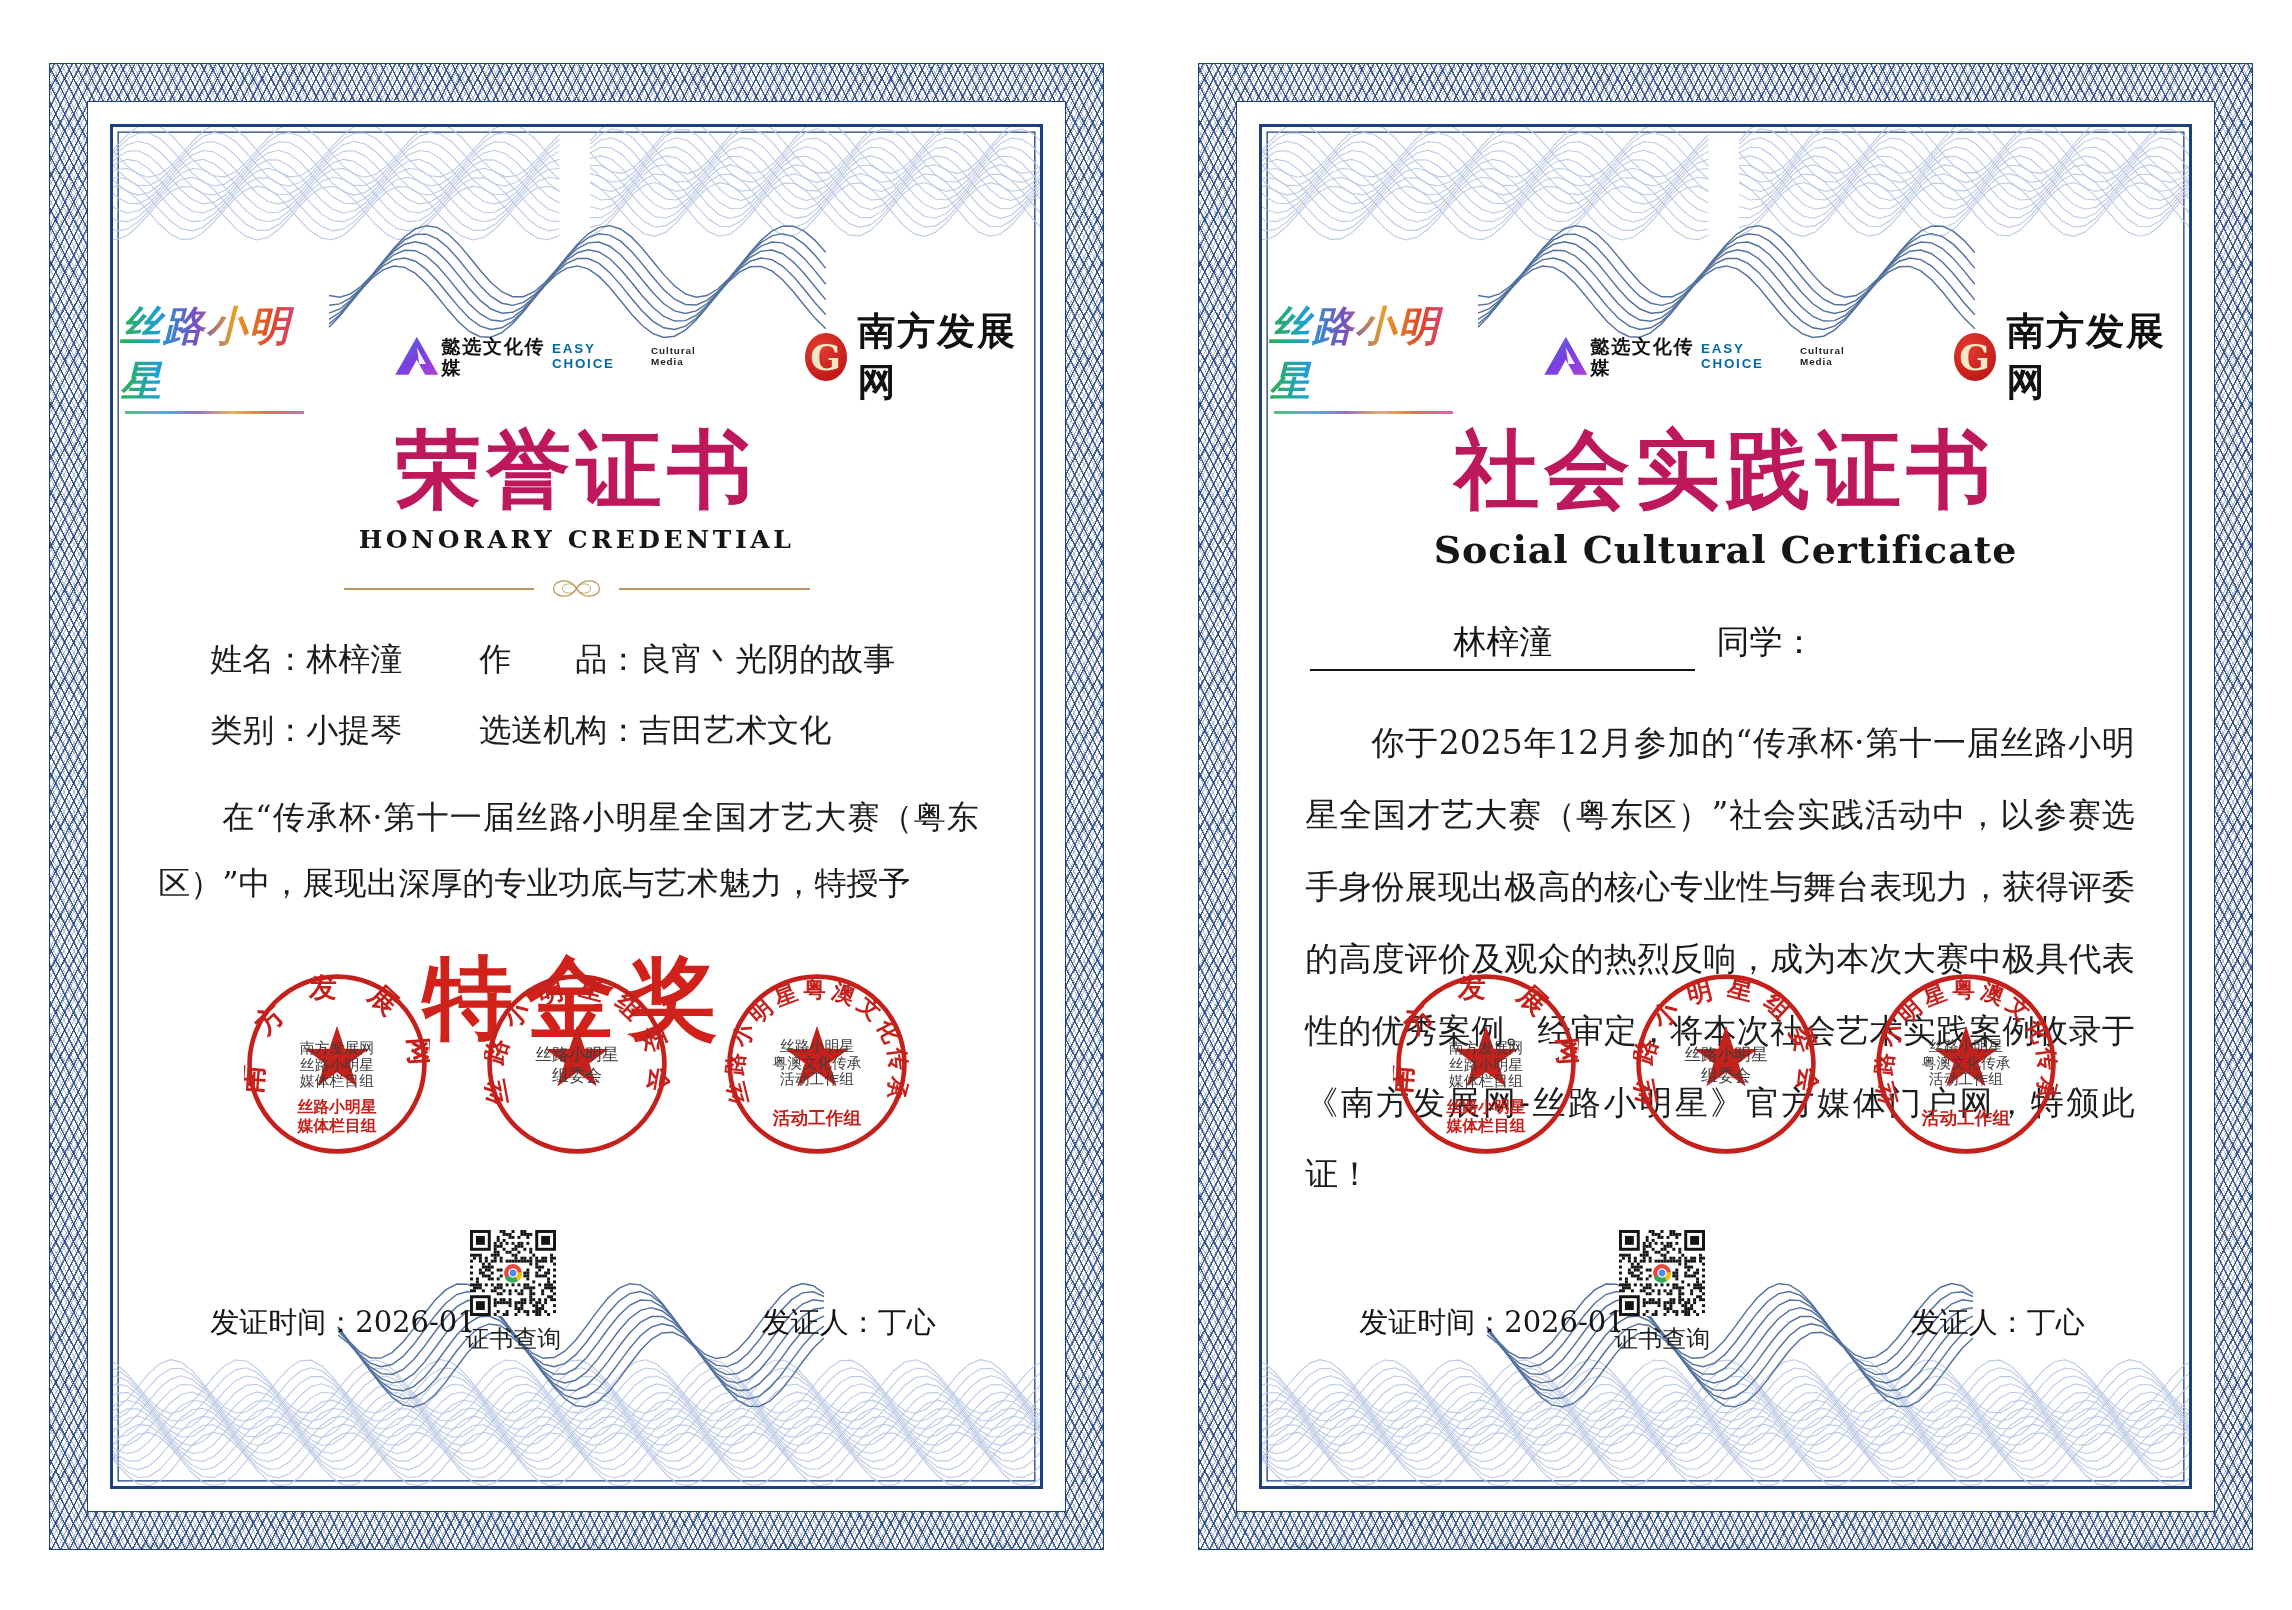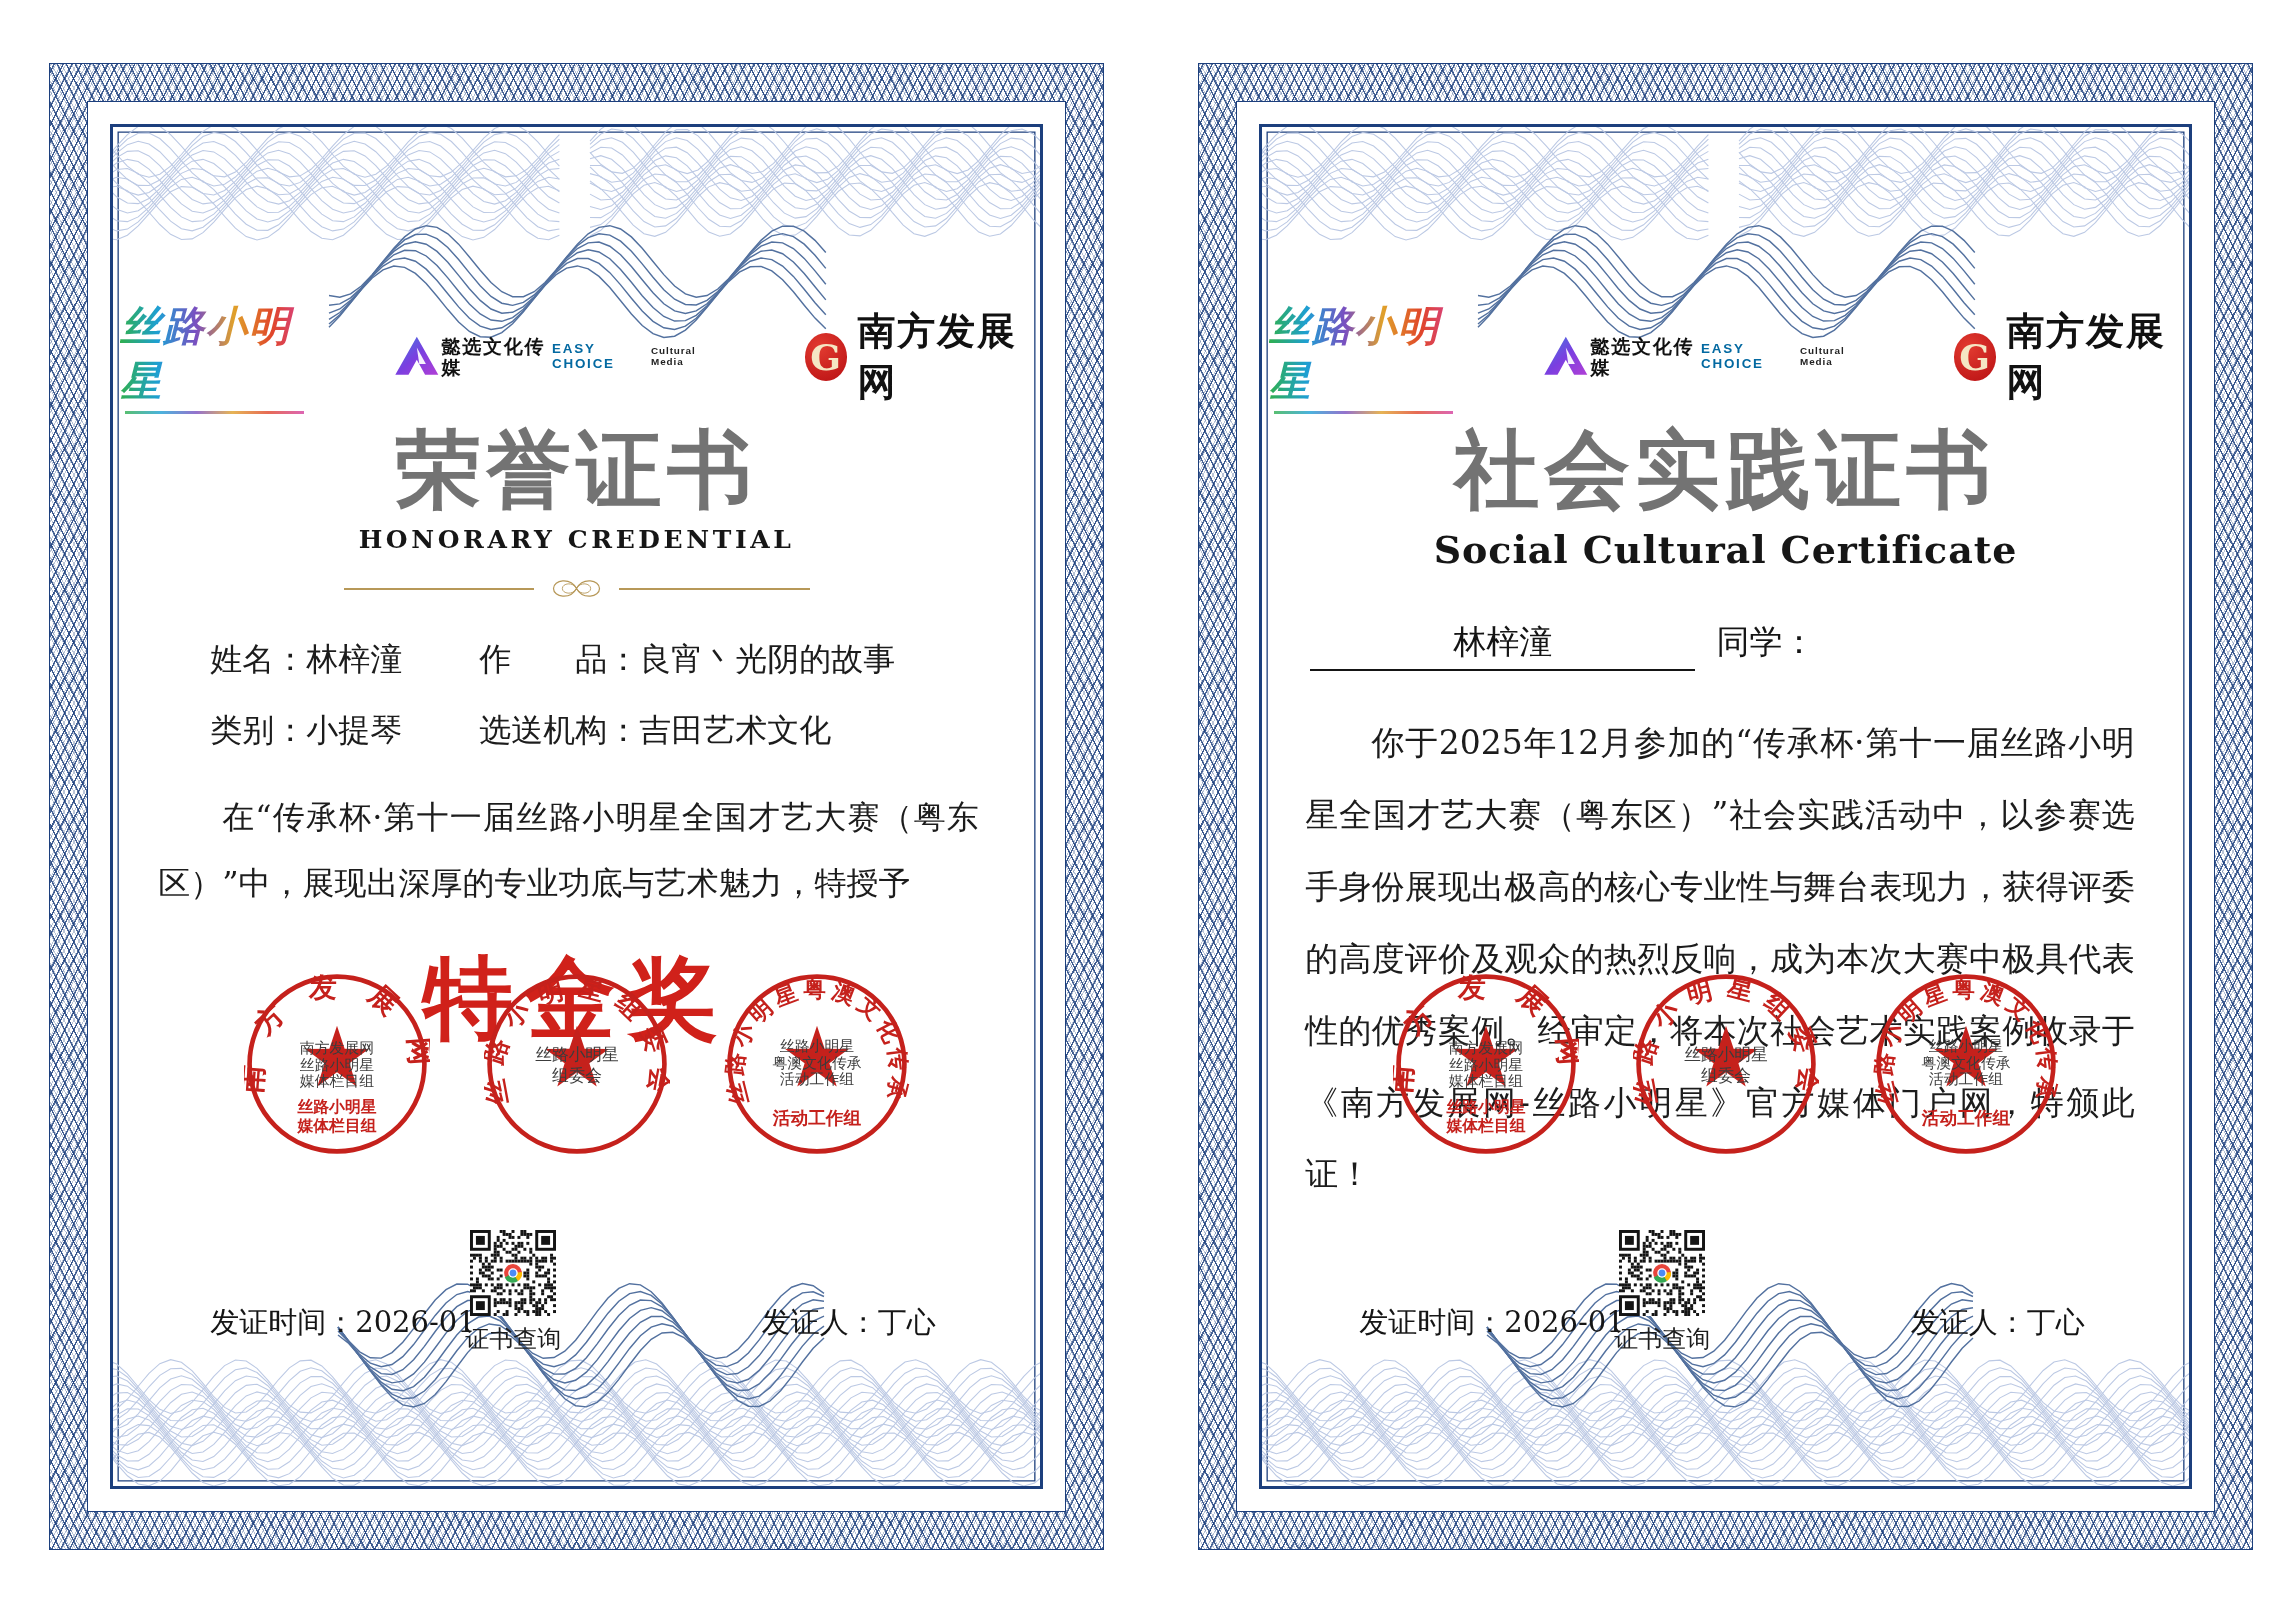--- a/index.html
+++ b/index.html
@@ -33,21 +33,21 @@
     font-family:"Liberation Sans","DejaVu Sans",sans-serif;}
   .easy-cn{font-size:19px;font-weight:bold;color:#111;letter-spacing:1.8px;margin-top:2.7px;}
   .easy-en{font-size:13.4px;font-weight:bold;color:#0369a1;letter-spacing:1.8px;}
   .easy-sub{font-size:9.9px;font-weight:bold;color:#222;letter-spacing:0.9px;}
   .logo-south{display:flex;align-items:center;gap:10.7px;}
   .g-badge{display:flex;align-items:center;justify-content:center;width:48px;height:48px;border-radius:50%;
     background:radial-gradient(circle at 35% 30%, #e23b30, #b80f12);color:#f5e7c4;
     font-size:36px;font-weight:bold;font-family:"DejaVu Serif",serif;}
   .south-text{font-size:38px;font-weight:bold;color:#111;font-family:"Liberation Sans","DejaVu Sans",sans-serif;letter-spacing:1.8px;}
   
-  .title{margin:14.3px 0 0;text-align:center;font-size:85px;font-weight:bold;color:#737373;letter-spacing:5.4px;line-height:1.05;}
+  .title{margin:14.3px 0 0;text-align:center;font-size:85px;font-weight:bold;color:#be185d;letter-spacing:5.4px;line-height:1.05;}
   .subtitle-l{margin-top:10.7px;text-align:center;font-size:25px;font-weight:bold;color:#161616;letter-spacing:3.6px;}
   .subtitle-r{margin-top:12.5px;text-align:center;font-size:38px;font-weight:bold;color:#161616;letter-spacing:0.9px;}
   
   .divider{display:flex;align-items:center;width:466px;margin:23px auto 0;}
   .divider .line{flex:1;height:1.3px;background:#b79858;}
   .divider svg{width:75px;height:23px;margin:0 5.4px;}
   
   .fields{display:grid;grid-template-columns:269px auto;margin:38px 36px 0 90px;row-gap:27px;font-size:32px;color:#1c1c1c;}
   .fields .pair{white-space:nowrap;}
   

